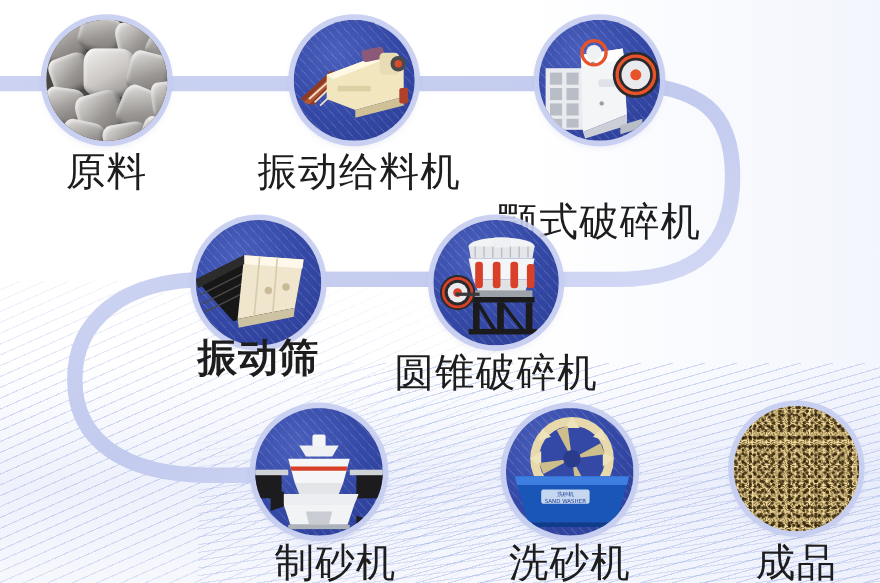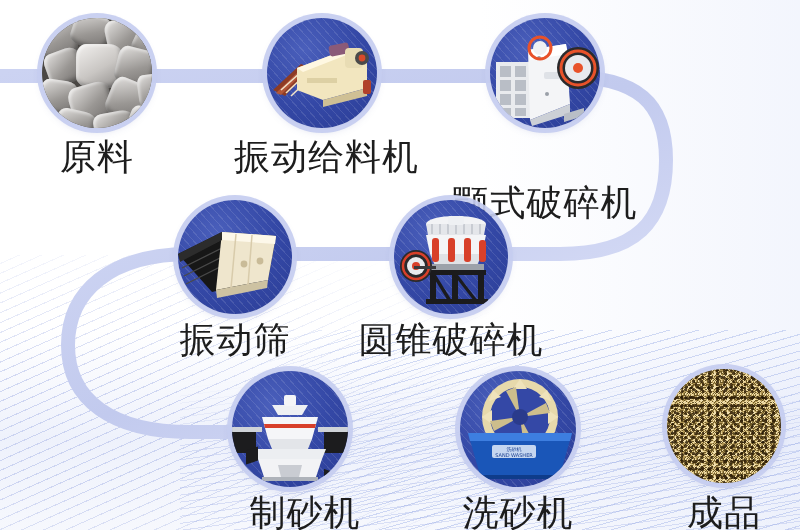--- a/index.html
+++ b/index.html
@@ -220,21 +220,21 @@
           <g stroke="#d8cbab" stroke-width="1.5" fill="none">
             <path d="M64 28 L59 82"></path>
               <path d="M80 29 L76 79"></path>
           </g>
           <circle cx="72" cy="58" r="3.4" fill="#c9bb98"></circle>
           <circle cx="88" cy="55" r="3.4" fill="#c9bb98"></circle>
           <path d="M6 48 L50 26 L50 34 L8 56 Z" fill="#2c2c2c"></path>
         </g>
       </svg>
     </div>
-    <div class="label" style="left:138px;top:322px;width:194px;">振动筛</div>
+    <div class="label" style="left:138px;top:308px;width:194px;font-weight:bold;">振动筛</div>
   </div>
 
   <div class="node">
     <div class="disc disc-blue" style="left:394px;top:200px;width:114px;height:114px;">
       <svg class="art" viewBox="0 0 114 114">
         <g transform="translate(2,2)">
           <ellipse cx="60" cy="22" rx="30" ry="8" fill="#f2f3f5"></ellipse>
           <path d="M30 22 L90 22 L88 33 L32 33 Z" fill="#e4e6ea"></path>
           <g stroke="#b6bac1" stroke-width="1.2">
             <line x1="36" y1="22" x2="36" y2="32"></line>

